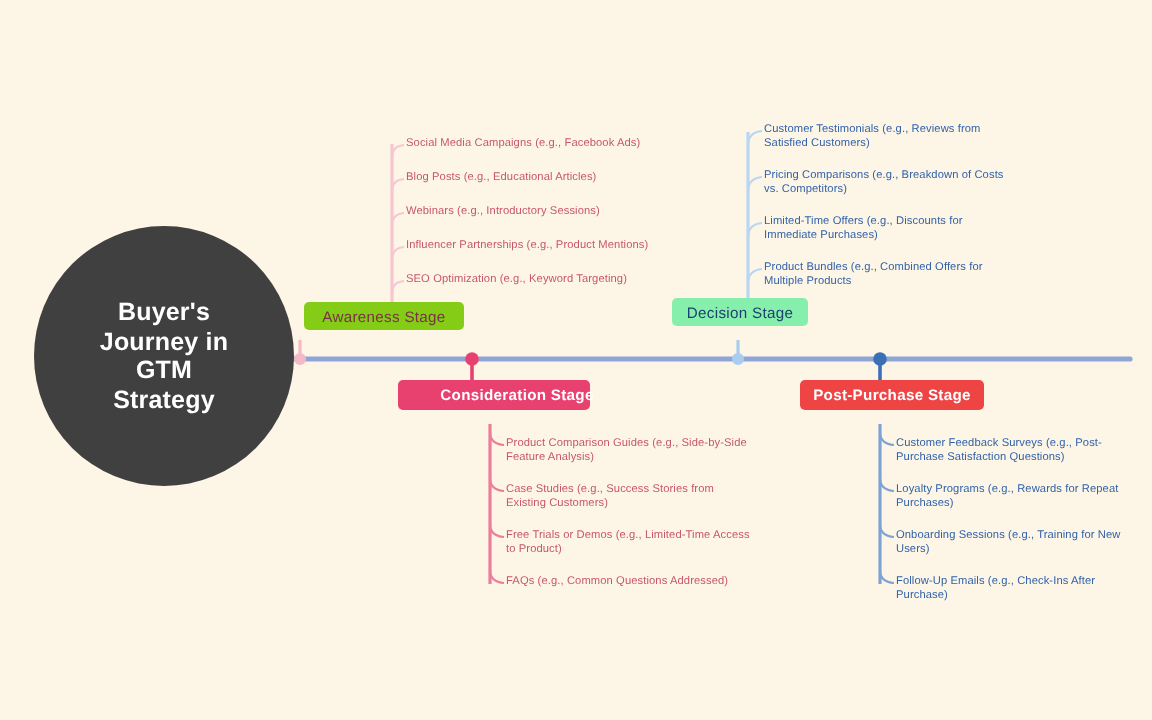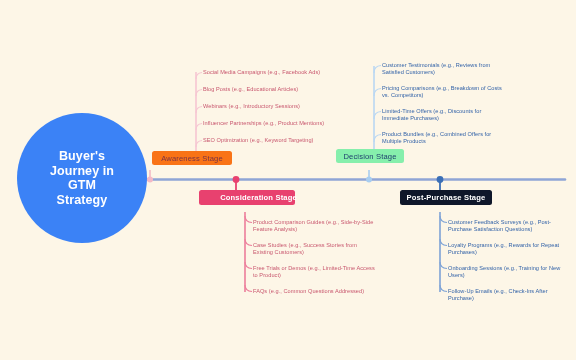--- a/index.html
+++ b/index.html
@@ -28,21 +28,21 @@
     pointer-events: none;
   }
   
   .root-circle {
     position: absolute;
     left: 17px;
     top: 113px;
     width: 130px;
     height: 130px;
     border-radius: 50%;
-    background: #3b82f6;
+    background: #404040;
     display: flex;
     align-items: center;
     justify-content: center;
     text-align: center;
   }
   .root-label {
     color: #FFFFFF;
     font-size: 12.5px;
     font-weight: bold;
     line-height: 14.5px;
@@ -58,42 +58,42 @@
     align-items: center;
     justify-content: center;
     white-space: nowrap;
     box-sizing: border-box;
   }
   .stage-label {
     font-size: 7.6px;
     letter-spacing: 0.15px;
   }
   .stage-soft-pink {
-    background: #f97316;
+    background: #84cc16;
   }
   .stage-soft-pink .stage-label {
     color: #7A3344;
     font-weight: normal;
   }
   .stage-soft-blue {
     background: #86efac;
   }
   .stage-soft-blue .stage-label {
     color: #1F3F6E;
     font-weight: normal;
   }
   .stage-strong-pink {
     background: #E8416F;
   }
   .stage-strong-pink .stage-label {
     color: #FFFFFF;
     font-weight: bold;
   }
   .stage-strong-blue {
-    background: #0f172a;
+    background: #ef4444;
     text-align: center;
   }
   .stage-strong-blue .stage-label {
     color: #FFFFFF;
     font-weight: bold;
   }
   
   .leaf {
     position: absolute;
     font-size: 5.6px;

